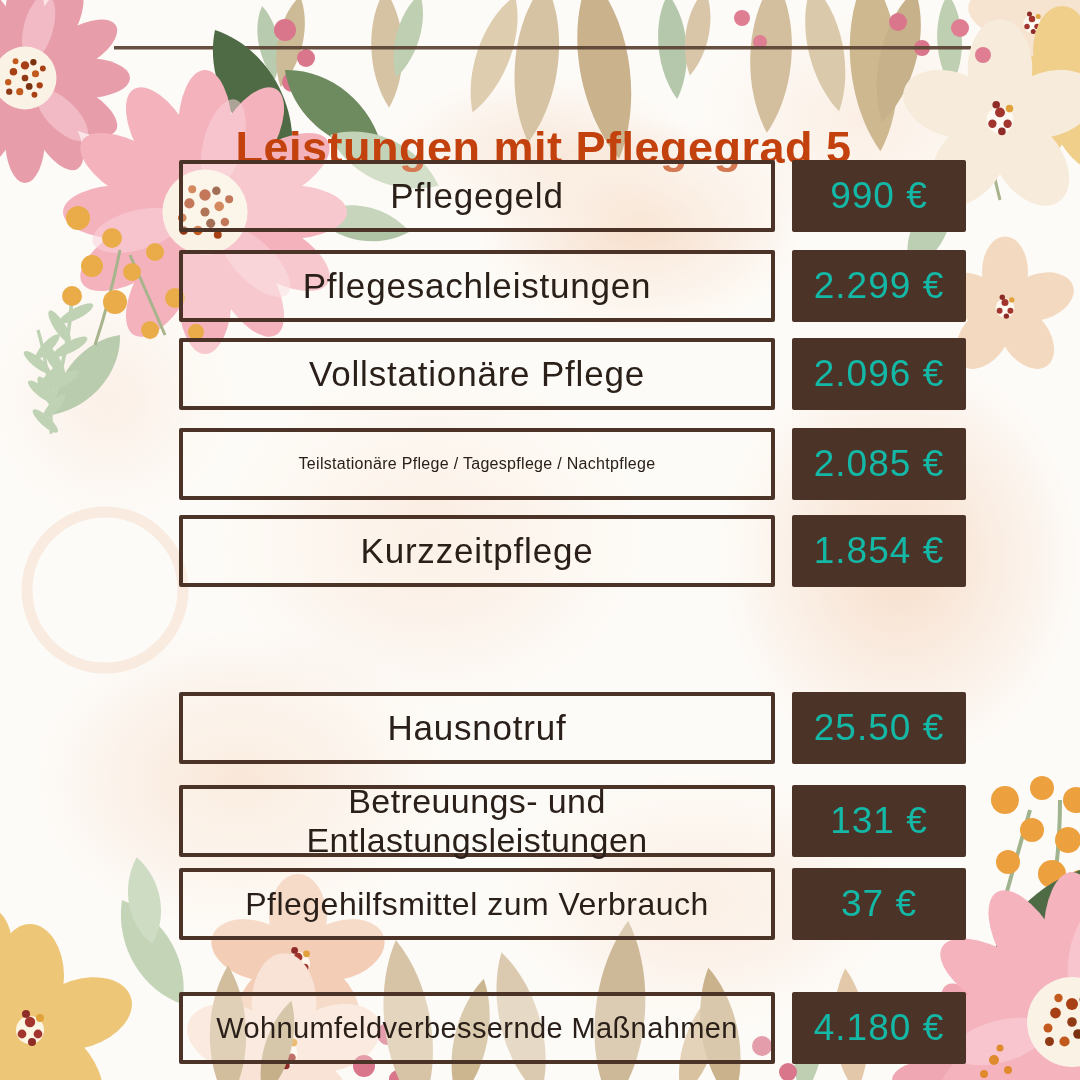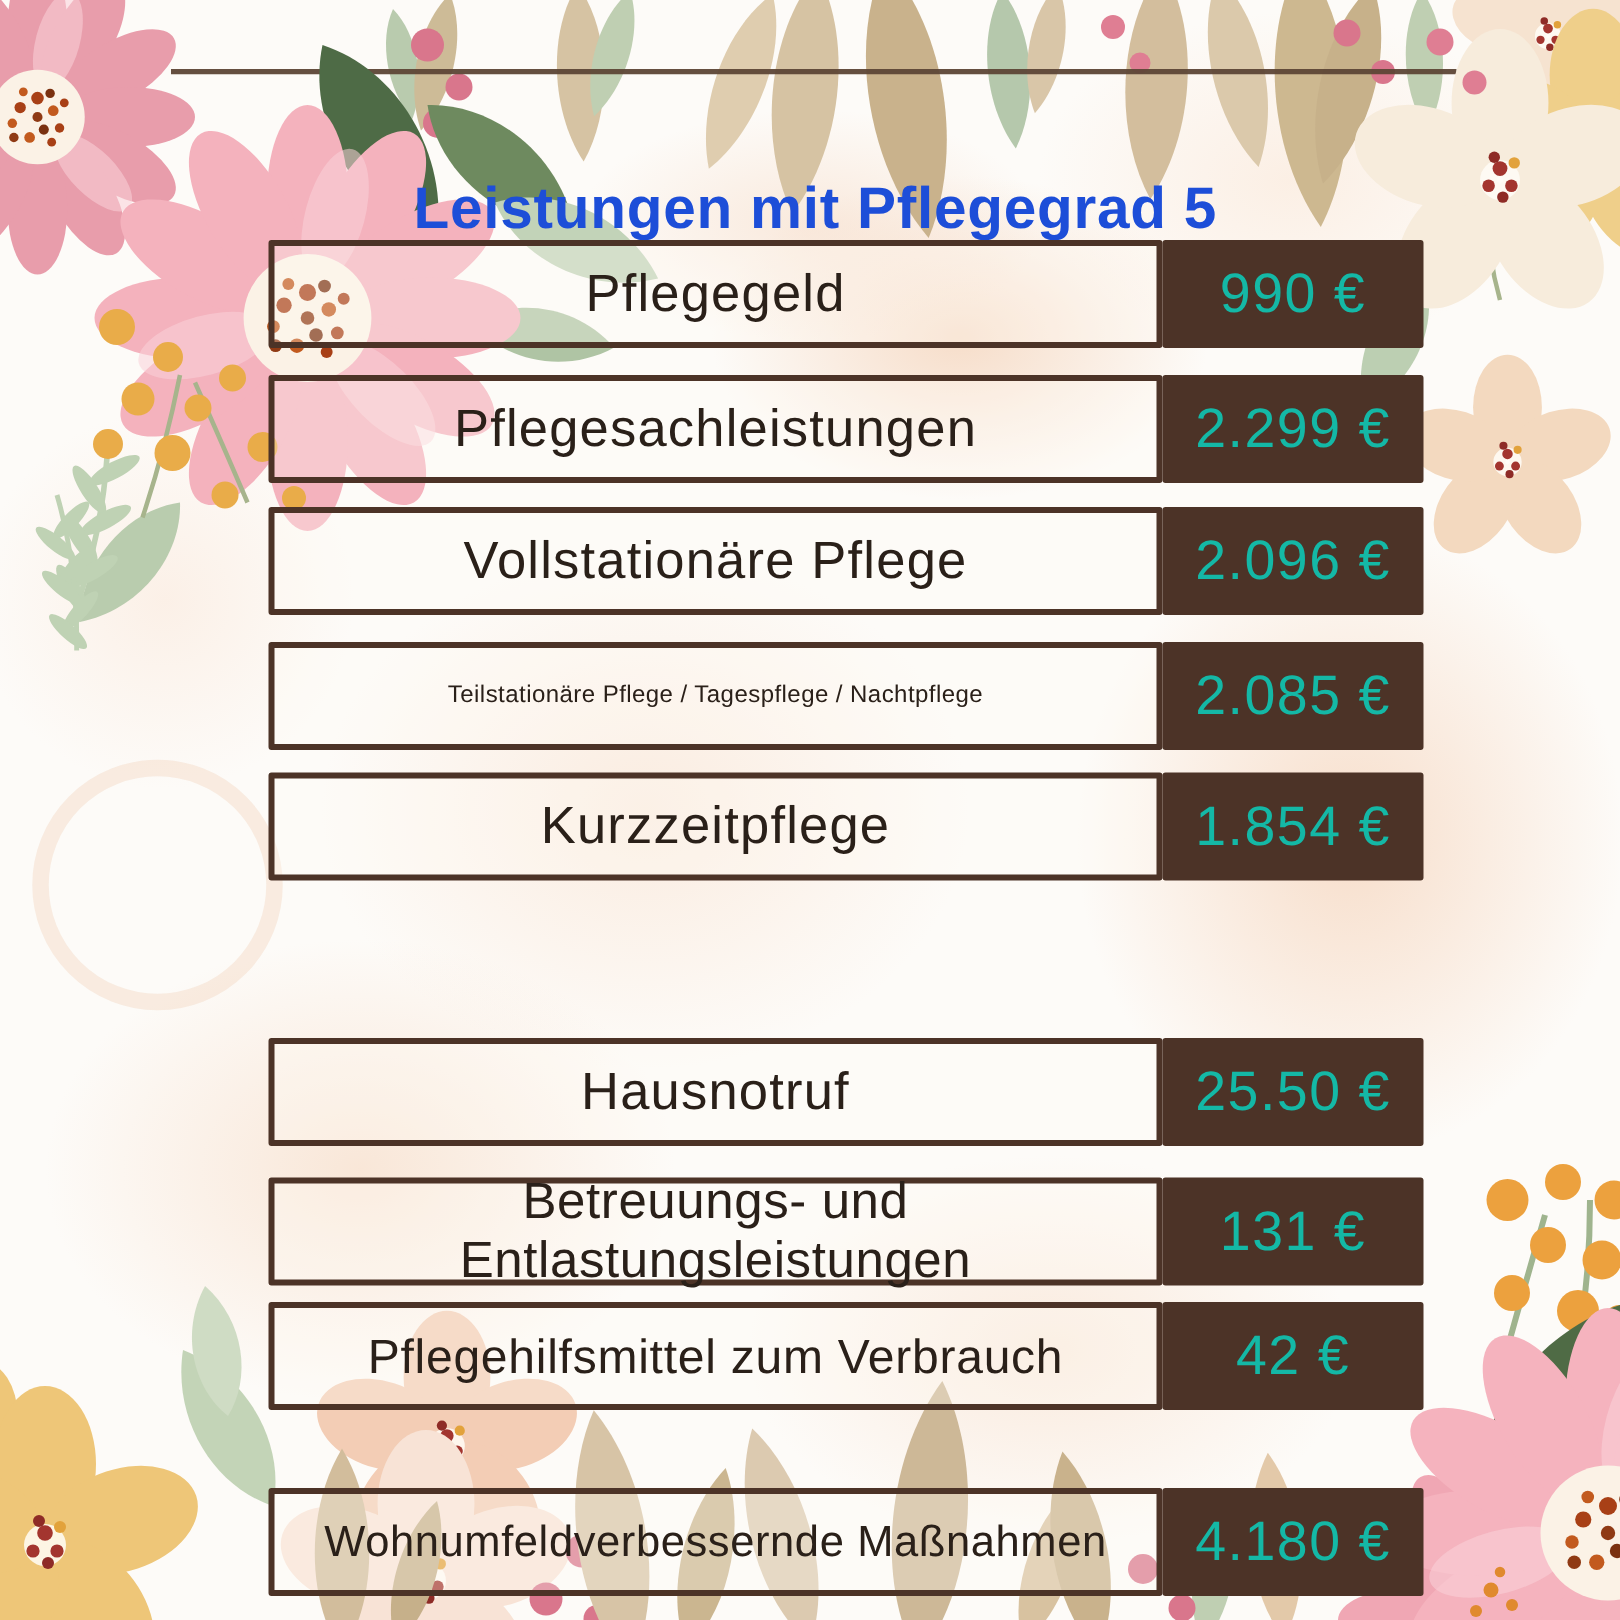--- a/index.html
+++ b/index.html
@@ -18,25 +18,25 @@
       radial-gradient(ellipse 300px 240px at 430px 540px, rgba(249,228,211,.65), rgba(249,228,211,0) 72%),
       radial-gradient(ellipse 300px 220px at 240px 780px, rgba(247,222,202,.70), rgba(247,222,202,0) 70%),
       radial-gradient(ellipse 280px 180px at 700px 900px, rgba(248,225,207,.65), rgba(248,225,207,0) 72%),
       radial-gradient(ellipse 180px 180px at 110px 400px, rgba(250,231,217,.55), rgba(250,231,217,0) 70%),
       radial-gradient(ellipse 240px 160px at 860px 120px, rgba(250,229,212,.55), rgba(250,229,212,0) 70%);
   }
   svg.decor{position:absolute;left:0;top:0;z-index:1;}
   .content{position:absolute;left:0;top:0;width:1080px;height:1080px;z-index:5;}
   .page-title{
     position:absolute;left:150px;top:92px;width:787px;
-    text-align:center;font-size:39px;font-weight:700;letter-spacing:.5px;
-    color:#1d4ed8;
+    text-align:center;font-size:45px;font-weight:700;letter-spacing:.5px;
+    color:#c2410c;
   }
   .rows{position:absolute;left:150px;top:160px;width:787px;height:870px;}
-  .row{position:absolute;left:0;width:787px;height:74px;display:flex;padding-left:29px;}
+  .row{position:absolute;left:0;width:787px;height:74px;display:flex;justify-content:space-between;padding-left:29px;}
   .r1{top:0}.r2{top:90px}.r3{top:178px}.r4{top:268px}.r5{top:355px}
   .r6{top:443px}.r7{top:532px}.r8{top:625px}.r9{top:708px}.r10{top:832px}
   .label-box{
     box-sizing:border-box;width:596px;height:72px;
     border:4px solid #4C3327;border-radius:2px;
     background:rgba(255,251,246,.30);
     display:flex;align-items:center;justify-content:center;
     color:#2A2019;font-size:35px;letter-spacing:.8px;
     text-align:center;
   }
@@ -334,21 +334,21 @@
         </div>
       <div class="amount-badge">
           <span>131 €</span>
         </div>
     </div>
     <div class="row r9">
       <div class="label-box">
           <span>Pflegehilfsmittel zum Verbrauch</span>
         </div>
       <div class="amount-badge">
-          <span>42 €</span>
+          <span>37 €</span>
         </div>
     </div>
     <div class="row r10">
       <div class="label-box">
           <span>Wohnumfeldverbessernde Maßnahmen</span>
         </div>
       <div class="amount-badge">
           <span>4.180 €</span>
         </div>
     </div>

